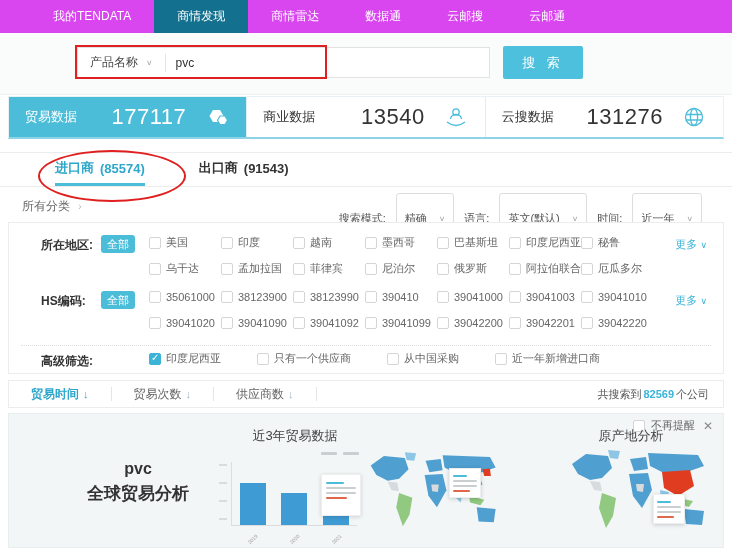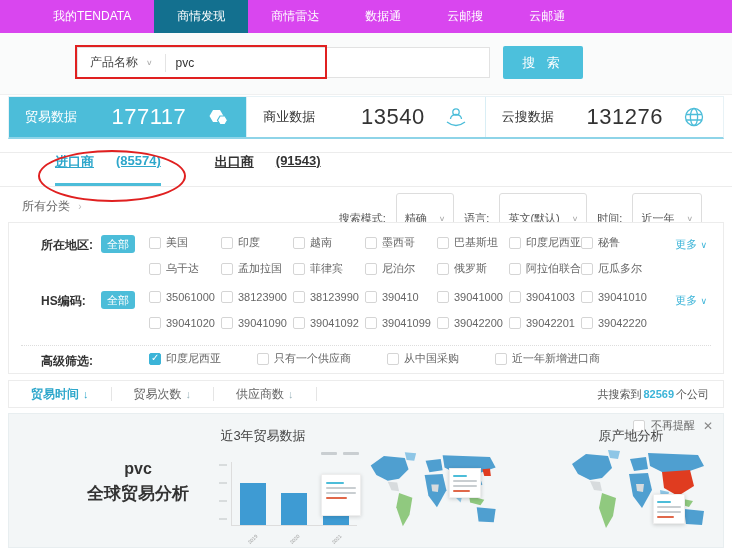--- a/index.html
+++ b/index.html
@@ -29,21 +29,21 @@
   .stats{position:absolute;left:8px;top:96px;width:716px;height:43px;display:flex;border:1px solid #e8f2f6;border-bottom:2px solid #8ed4e8;background:#fff;}
   .stat-tile{flex:1;display:flex;align-items:center;padding:0 16px;gap:10px;border-right:1px solid #d9eef5;cursor:pointer;}
   .stat-tile:last-child{border-right:0;}
   .stat-tile.active{background:#4cbdd9;color:#fff;}
   .stat-label{font-size:13px;}
   .stat-value{flex:1;text-align:right;font-size:22px;font-weight:400;letter-spacing:.5px;padding-right:8px;}
   .stat-icon{width:26px;height:26px;flex:0 0 auto;}
 
   
   .tabs{position:absolute;left:0;top:152px;right:0;height:35px;background:#fff;border-top:1px solid #ececec;border-bottom:1px solid #ececec;display:flex;align-items:stretch;padding-left:55px;gap:54px;}
-  .tab{display:flex;gap:22px;font-size:13px;font-weight:bold;color:#333;cursor:pointer;border-bottom:3px solid transparent;text-decoration:underline;}
+  .tab{display:flex;align-items:center;gap:6px;font-size:13px;font-weight:bold;color:#333;cursor:pointer;border-bottom:3px solid transparent;}
   .tab.active{color:#2ea7cb;border-bottom-color:#4cbdd9;}
 
   
   .catrow{position:absolute;left:0;top:190px;right:16px;height:30px;}
   .allcat{position:absolute;left:22px;top:8px;font-size:12px;color:#666;cursor:pointer;}
   .allcat .arrow{color:#bbb;font-size:10px;margin-left:5px;}
   .opts{position:absolute;right:14px;top:3px;display:flex;align-items:center;gap:10px;font-size:11px;color:#555;}
   .opt-label{color:#555;}
   .select{display:inline-flex;align-items:center;gap:12px;background:#fff;border:1px solid #ddd;border-radius:3px;padding:17px 8px;color:#555;cursor:pointer;}
 
@@ -73,21 +73,21 @@
   .result b{color:#3bb4d8;font-weight:bold;margin:0 2px;}
 
   
   .promo{position:absolute;left:8px;top:413px;width:716px;height:135px;background:#f3f6f7;border:1px solid #e8eef0;}
   .dismiss{position:absolute;right:10px;top:4px;display:flex;align-items:center;gap:6px;font-size:11px;color:#666;}
   .close-x{color:#888;font-size:12px;cursor:pointer;margin-left:2px;}
   .promo-title{position:absolute;left:38px;top:46px;width:182px;text-align:center;color:#333;}
   .promo-title .t1{font-size:16px;font-weight:bold;}
   .promo-title .t2{font-size:17px;font-weight:bold;margin-top:4px;}
   .chart-title{position:absolute;top:13px;font-size:13px;color:#444;text-align:center;}
-  .ct1{left:174px;width:160px;}
+  .ct1{left:206px;width:160px;}
   .ct2{left:368px;width:140px;}
   .ct3{left:552px;width:140px;}
 
   
   .barchart{position:absolute;left:196px;top:36px;width:158px;height:92px;}
   .bc-legend{position:absolute;right:4px;top:2px;display:flex;gap:6px;}
   .bc-legend i{display:block;width:16px;height:3px;background:#c9ced1;border-radius:1px;}
   .bc-plot{position:absolute;left:26px;top:12px;right:6px;bottom:16px;border-left:1px solid #ddd;border-bottom:1px solid #ddd;display:flex;align-items:flex-end;justify-content:space-around;}
   .bc-ytick{position:absolute;width:8px;height:2px;background:#d8dcdd;left:14px;}
   .bar{width:26px;background:#3e9bd3;}

